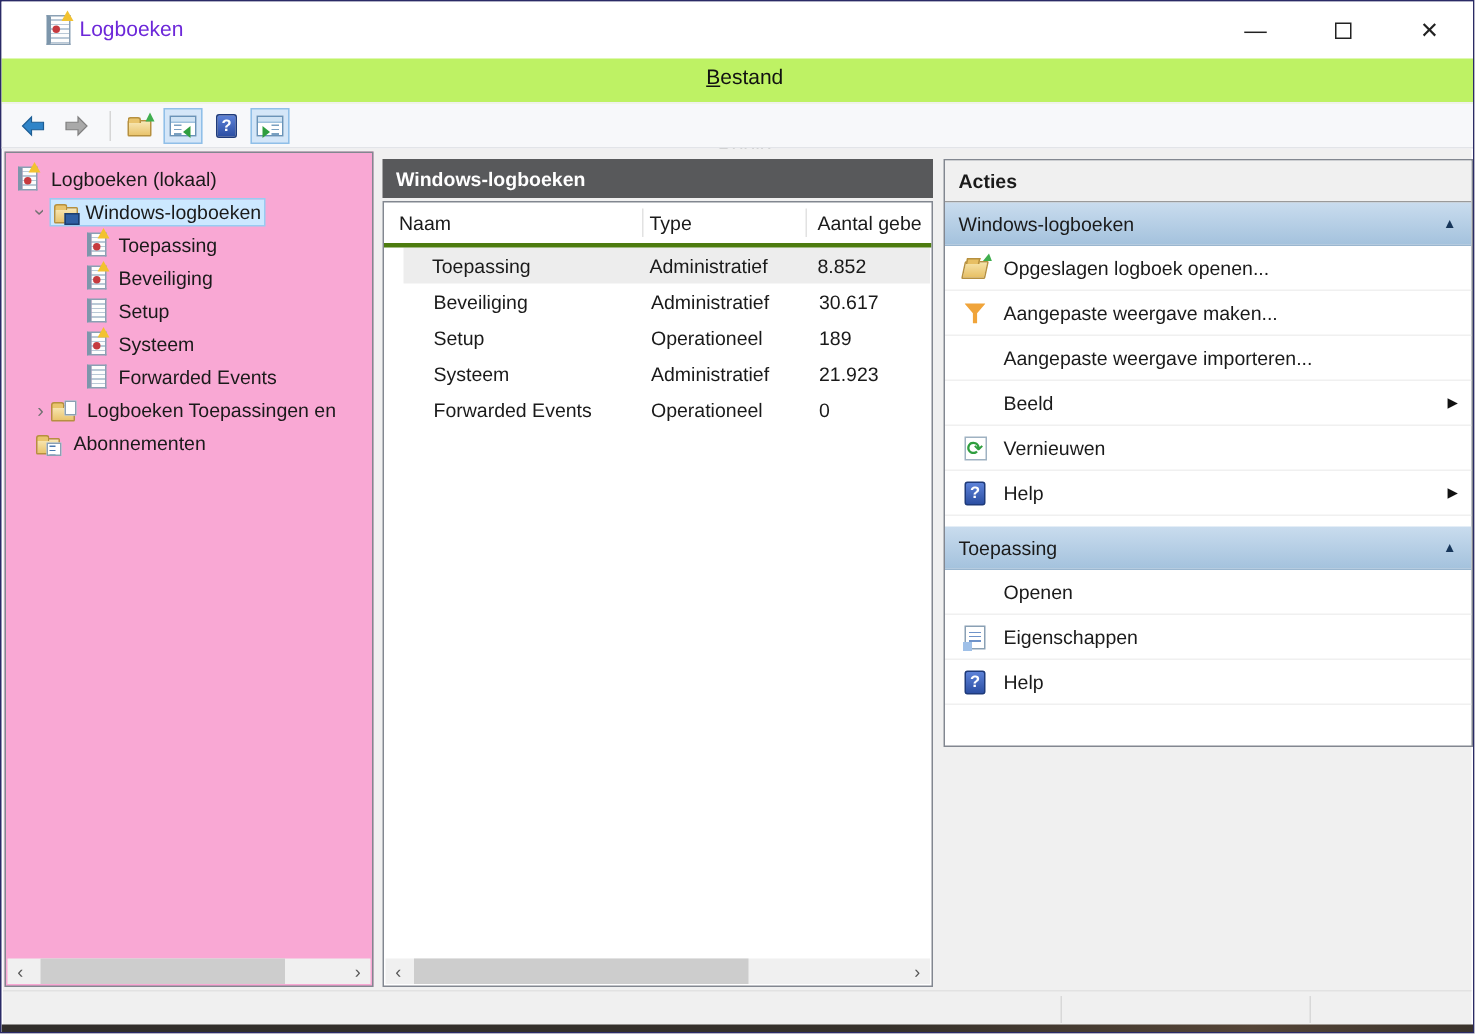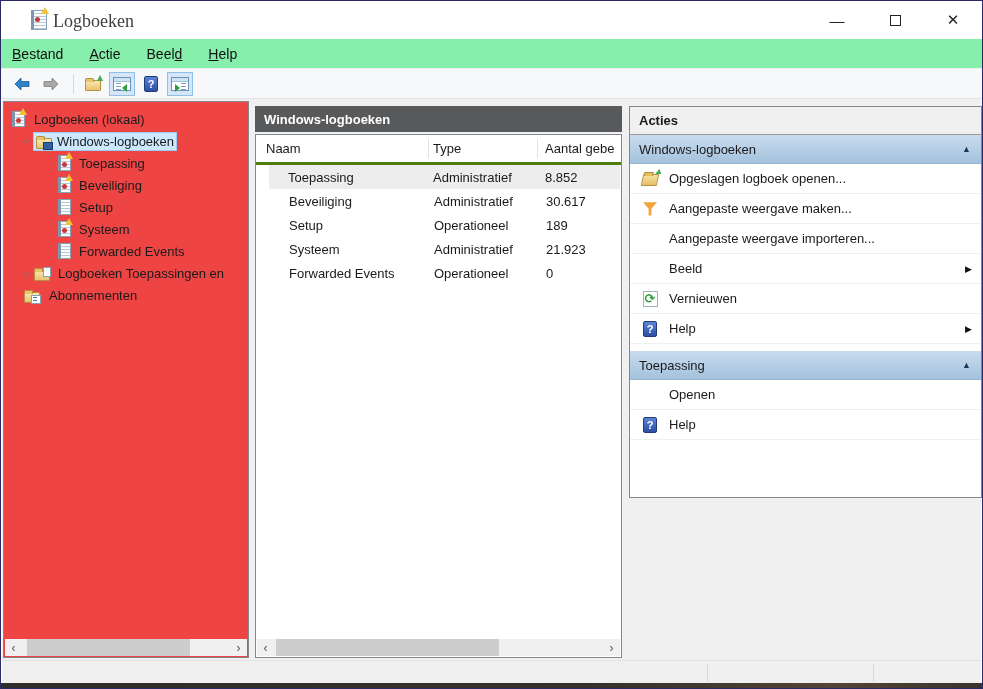--- a/index.html
+++ b/index.html
@@ -5,29 +5,29 @@
   * { margin:0; padding:0; box-sizing:border-box; }
   html,body { background:#d8d8d8; }
   body { font-family:"Liberation Sans","DejaVu Sans",sans-serif; font-size:13px; color:#1a1a1a; }
 
   .window { position:relative; width:983px; height:689px; background:#ffffff;
             border:1px solid #2a2a66; overflow:hidden; }
 
   
   .titlebar { position:absolute; left:0; top:0; right:0; height:38px; background:#ffffff; }
   .app-icon { position:absolute; left:30px; top:9px; }
-  .window-title { position:absolute; left:52px; top:10px; font-size:18px; color:#404040;font-family:Liberation Serif, serif; }
+  .window-title { position:absolute; left:52px; top:10px; font-size:14px; color:#6d28d9; }
   .win-controls { position:absolute; right:0; top:0; height:38px; display:flex; }
   .win-btn { width:58px; height:38px; display:flex; align-items:center; justify-content:center;
              font-size:15px; color:#222; font-weight:300; }
   .maxi-box { width:11px; height:11px; border:1px solid #222; display:inline-block; }
 
   
-  .menubar { position:absolute; left:0; top:38px; right:0; height:30px; background:#86efac;
-             display:flex; align-items:center; padding-left:1px; border-bottom:1px solid #f0f0f0; }
+  .menubar { position:absolute; left:0; top:38px; right:0; height:30px; background:#bef264;
+             display:flex; align-items:center; padding-left:16px; border-bottom:1px solid #f0f0f0;flex-direction:column; }
   .menu-item { padding:4px 10px; margin-right:6px; font-size:14px; color:#111; cursor:default; }
   .menu-item .mkey { text-decoration:underline; }
 
   
   .toolbar { position:absolute; left:0; top:68px; right:0; height:30px; background:#f7f8fa;
              display:flex; align-items:center; padding-left:8px; border-bottom:1px solid #e2e4e8; }
   .tb-btn { width:26px; height:24px; display:flex; align-items:center; justify-content:center;
             margin-right:3px; border:1px solid transparent; }
   .tb-btn.active { background:#d4e6f8; border:1px solid #90bfe8; }
   .tb-sep { width:1px; height:20px; background:#d6d6d6; margin:0 6px; }
@@ -92,21 +92,21 @@
   .ico-props::before { content:""; position:absolute; left:-2px; bottom:-2px; width:6px; height:6px; background:#9fc0e8; }
 
   
   .main-bg { position:absolute; left:1px; right:1px; top:98px; height:561px; background:#f0f0f0; }
   .statusbar { position:absolute; left:1px; right:1px; top:659px; height:25px; background:#f0f0f0; border-top:1px solid #e2e2e2; }
   .status-sep { position:absolute; top:3px; bottom:3px; width:1px; background:#d8d8d8; }
   .bottom-strip { position:absolute; left:0; right:0; bottom:0; height:5px;
                   background:linear-gradient(90deg,#302d2a 0%,#35302a 60%,#544436 85%,#3a332c 100%); }
 
   
-  .tree-panel { position:absolute; left:2px; top:100px; width:246px; height:557px; background:#ef4444;
+  .tree-panel { position:absolute; left:2px; top:100px; width:246px; height:557px; background:#f9a8d4;
                 border:1px solid #828790; overflow:hidden; }
   .tree-items { padding-top:6px; }
   .tree-item { height:22px; display:flex; align-items:center; white-space:nowrap; overflow:hidden; }
   .tree-item .chev { width:14px; text-align:center; color:#727272; font-size:13px; flex:none; }
   .chev-collapsed::before { content:"›"; }
   .chev-expanded { transform:rotate(90deg); }
   .chev-expanded::before { content:"›"; }
   .tree-item .ico { margin-right:5px; }
   .tree-label { padding:2px 3px; }
   .tree-item.selected .sel-wrap { background:#cce8ff; outline:1px solid #98ccf2; }
@@ -360,20 +360,26 @@
     <div class="section-header">
       <span>Toepassing</span>
       <span class="collapse">▲</span>
     </div>
     <div class="action-item">
       <span class="icobox"></span>
       <span>Openen</span>
     </div>
     <div class="action-item">
       <span class="icobox">
+          <span class="ico ico-props"></span>
+        </span>
+      <span>Eigenschappen</span>
+    </div>
+    <div class="action-item">
+      <span class="icobox">
           <span class="ico ico-help"></span>
         </span>
       <span>Help</span>
     </div>
   </div>
 
   <div class="statusbar">
     <div class="status-sep" style="left:705px;"></div>
     <div class="status-sep" style="left:871px;"></div>
   </div>

